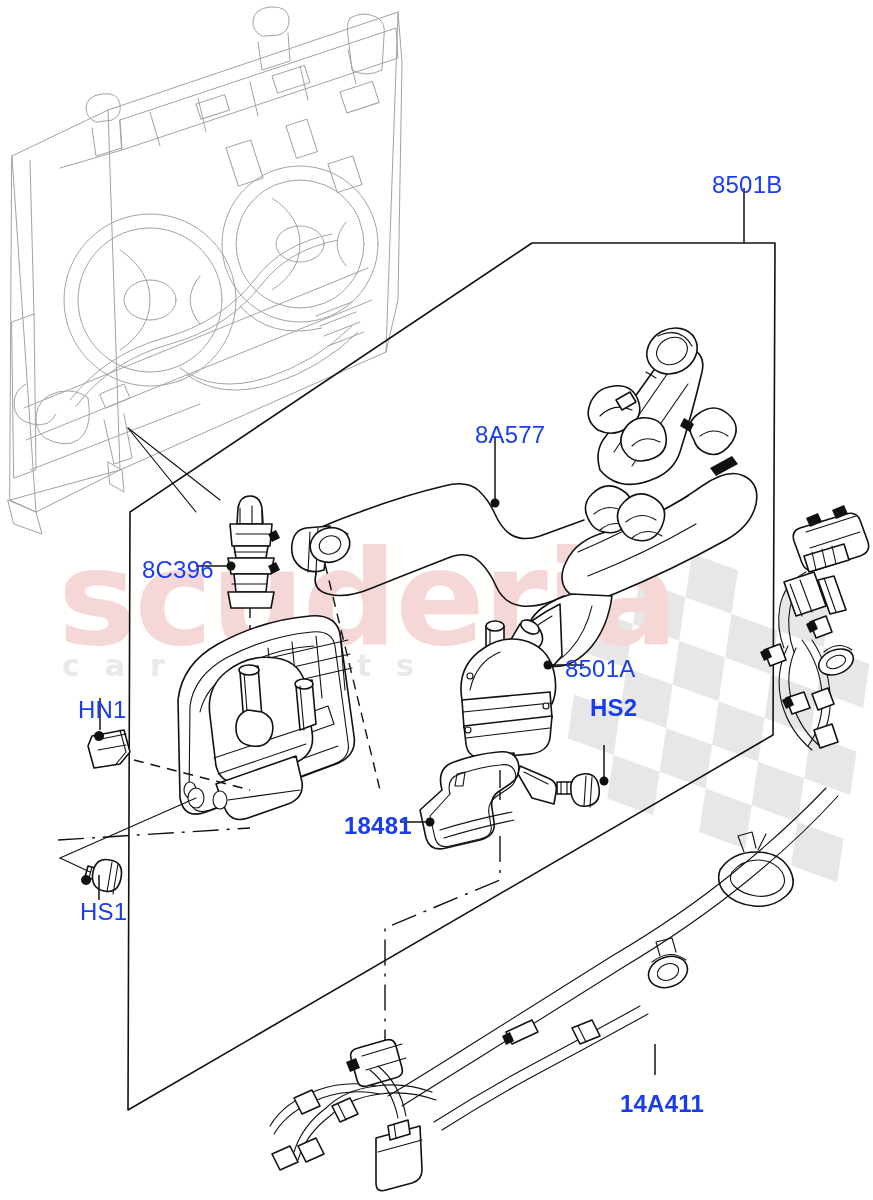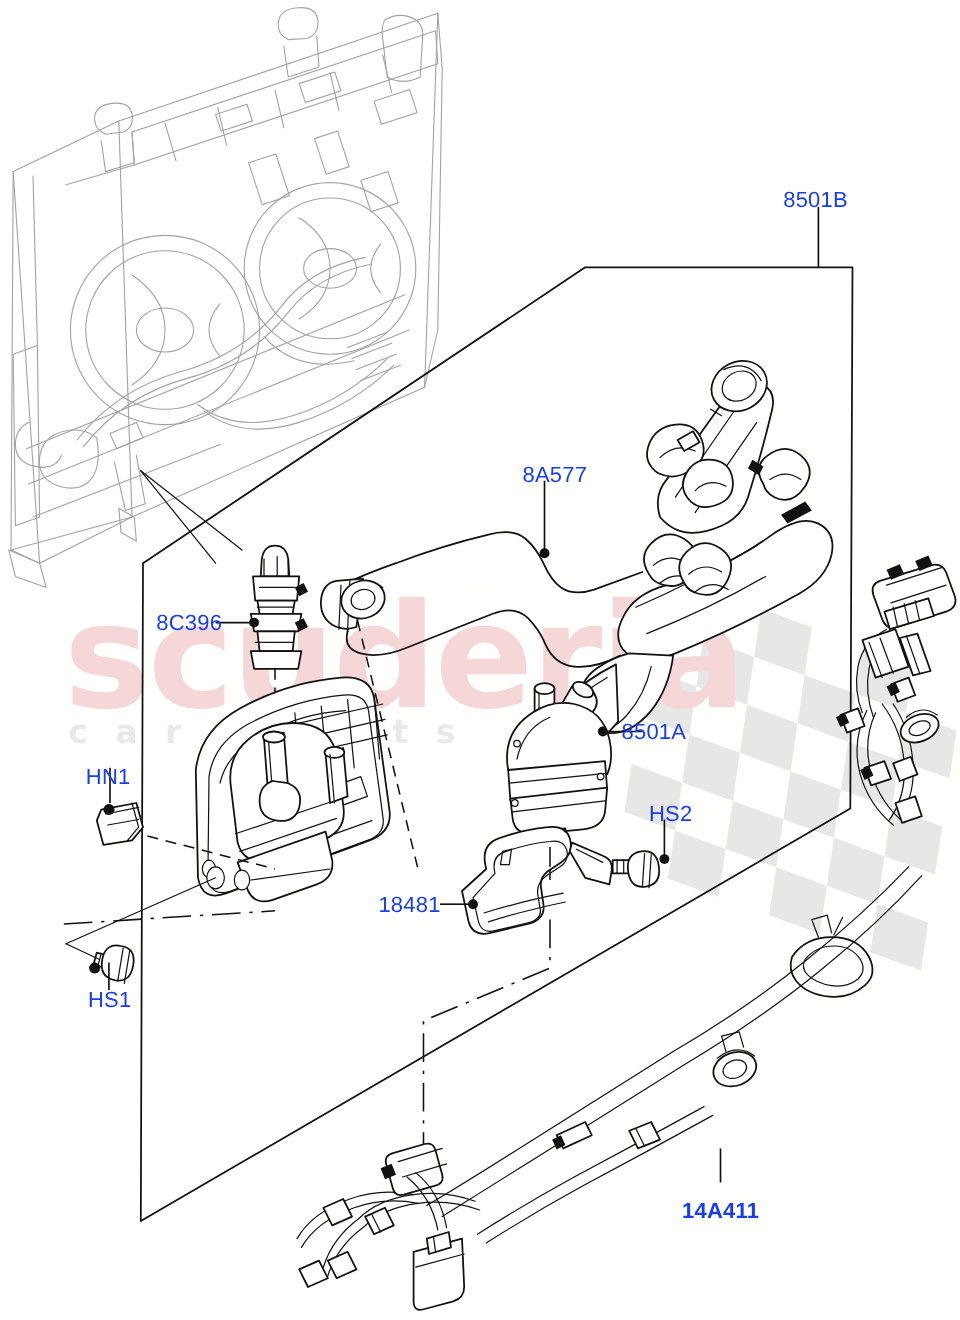--- a/index.html
+++ b/index.html
@@ -4,21 +4,21 @@
 <style>
   html,body{margin:0;padding:0;background:#ffffff;}
   body{
     width:873px;height:1200px;overflow:hidden;position:relative;
     font-family:"Liberation Sans","DejaVu Sans",sans-serif;
   }
   #stage{position:absolute;left:0;top:0;width:873px;height:1200px;background:#fffffd;}
   #stage svg{position:absolute;left:0;top:0;}
   .layer{position:absolute;left:0;top:0;width:873px;height:1200px;}
   .callout{
-    position:absolute;color:#1a3cf0;font-size:20px;font-weight:400;
+    position:absolute;color:#1a3cf0;font-size:24px;font-weight:400;
     letter-spacing:.2px;white-space:nowrap;
   }
   .wm-main{
     position:absolute;font-family:"DejaVu Sans",sans-serif;font-weight:700;
     color:#f6d7d7;font-size:132px;letter-spacing:-2px;line-height:1;
     user-select:none;
   }
   .wm-sub{
     position:absolute;font-family:"DejaVu Sans",sans-serif;font-weight:700;
     color:#e9e9e9;font-size:30px;letter-spacing:25px;user-select:none;
@@ -570,19 +570,19 @@
     </g>
 
   </svg>
 
   <div class="layer">
     <div class="callout" style="left:712px;top:171px;">8501B</div>
     <div class="callout" style="left:475px;top:421px;">8A577</div>
     <div class="callout" style="left:142px;top:556px;">8C396</div>
     <div class="callout" style="left:565px;top:655px;">8501A</div>
     <div class="callout" style="left:78px;top:680px;margin-top:16px;">HN1</div>
-    <div class="callout" style="left:590px;top:729px;">HS2</div>
-    <div class="callout" style="left:344px;top:812px;">18481</div>
+    <div class="callout" style="left:590px;top:694px;font-weight:bold;">HS2</div>
+    <div class="callout" style="left:344px;top:812px;font-weight:bold;">18481</div>
     <div class="callout" style="left:80px;top:898px;">HS1</div>
     <div class="callout" style="left:620px;top:1090px;font-weight:bold;">14A411</div>
   </div>
 
 </div>
 
 </body></html>

